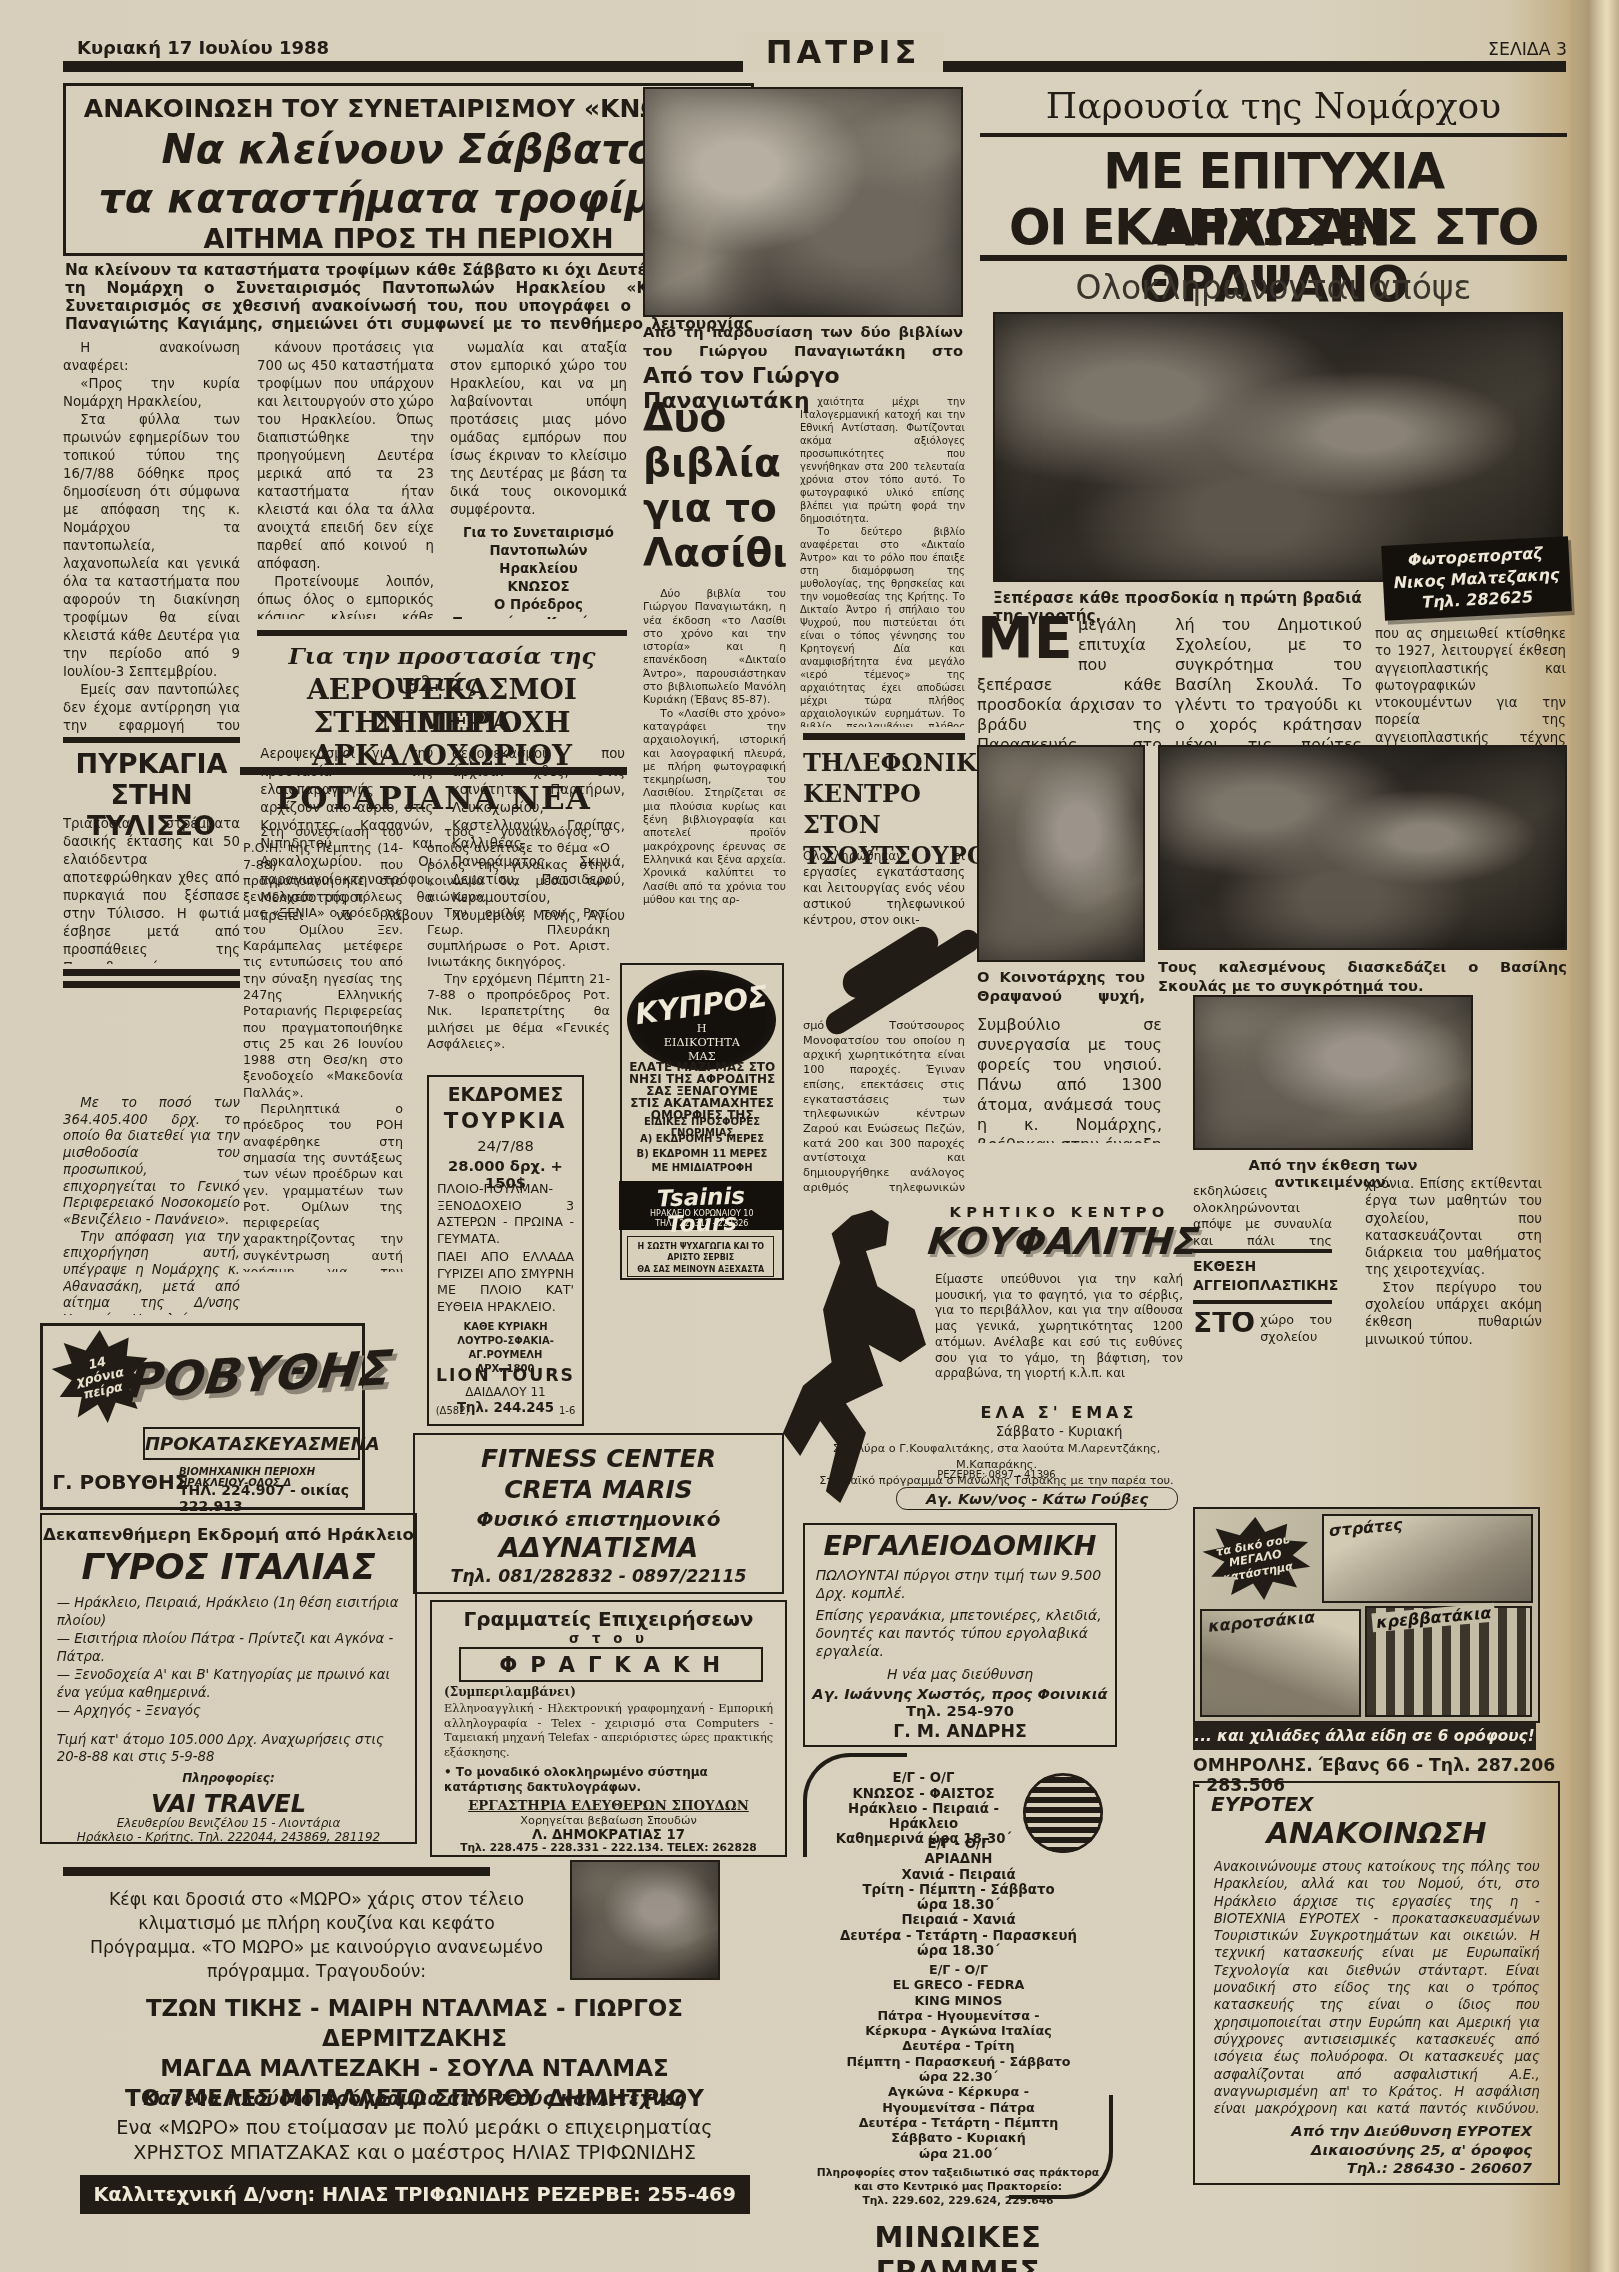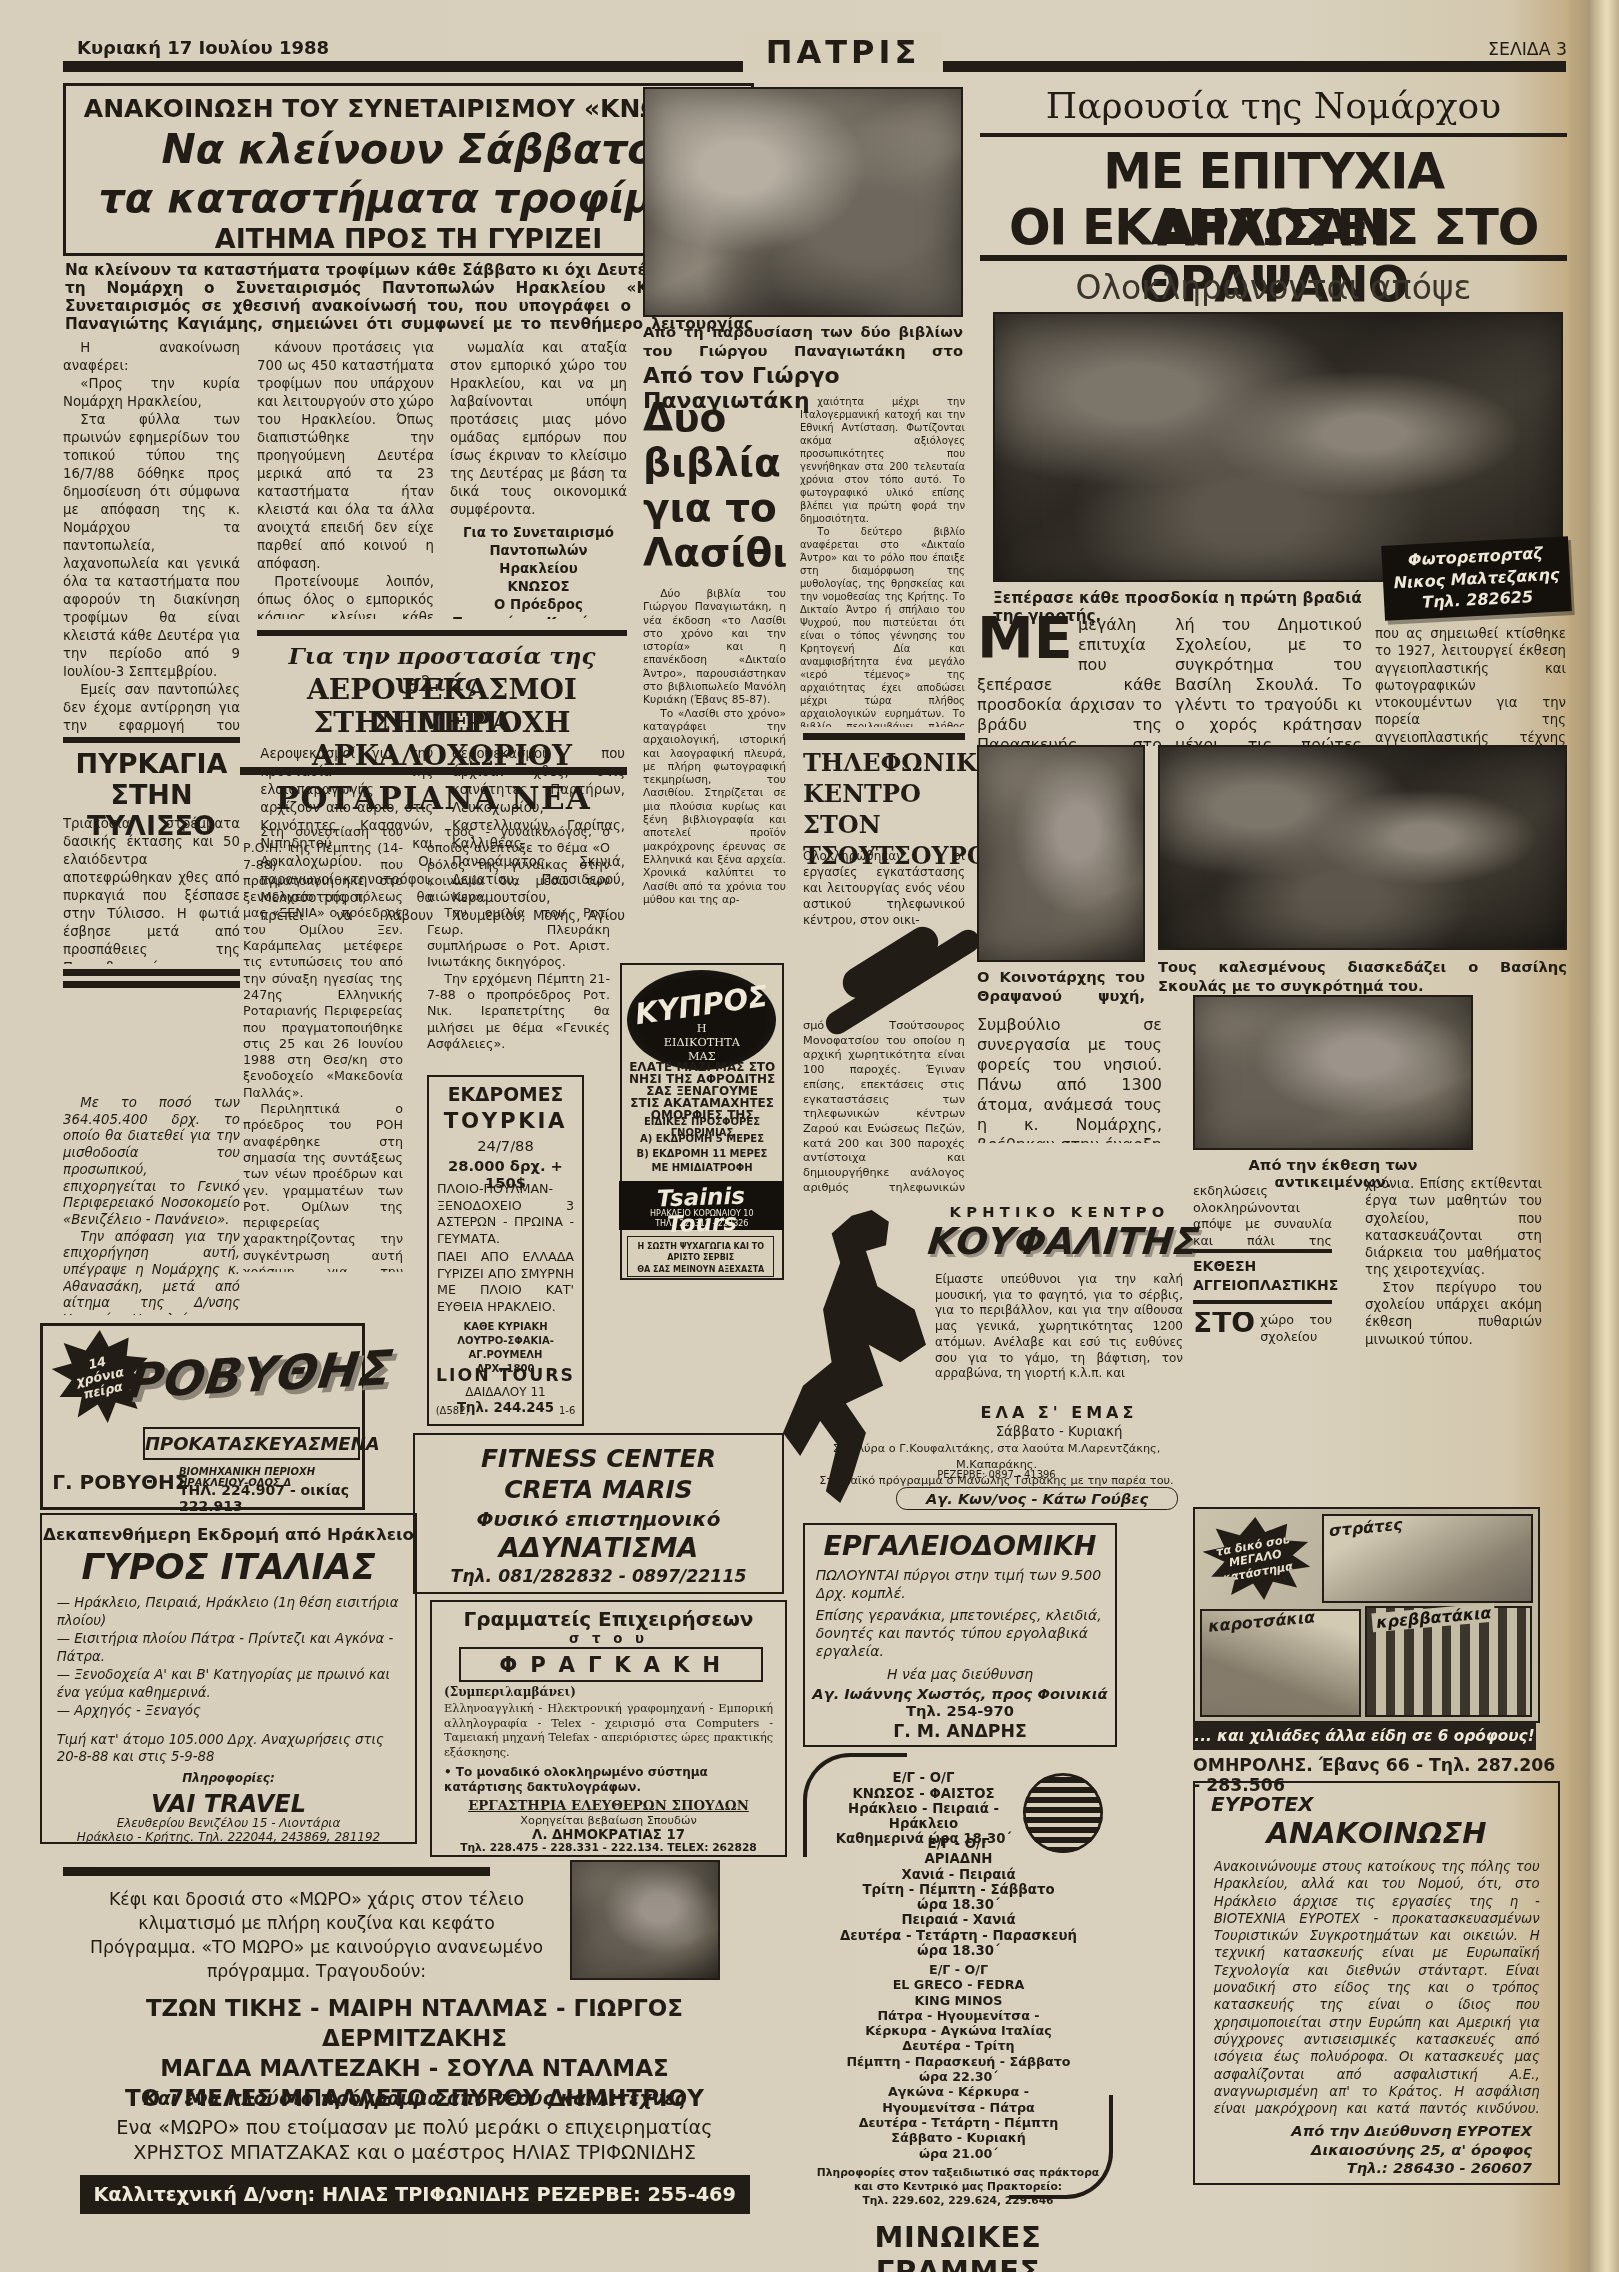--- a/index.html
+++ b/index.html
@@ -45,21 +45,21 @@
 
   <div class="abs b" style="left:77px;top:37px;width:347px;font-size:18px;">Κυριακή 17 Ιουλίου 1988</div>
   <div class="abs ink" style="left:63px;top:61px;width:1503px;height:10.7px;"></div>
   <div class="abs c b" style="left:743px;top:32px;width:200px;height:40px;background:#d8cfba;font-size:32px;letter-spacing:4px;line-height:40px;z-index:2;">ΠΑΤΡΙΣ</div>
   <div class="abs r" style="left:1420px;top:39px;width:147px;font-size:17.3px;">ΣΕΛΙΔΑ 3</div>
 
   <div class="abs box" style="left:63px;top:83px;width:685px;height:167px;border-width:3.3px;">
     <div class="abs c b" style="left:0;top:8px;width:100%;font-size:25px;">ΑΝΑΚΟΙΝΩΣΗ ΤΟΥ ΣΥΝΕΤΑΙΡΙΣΜΟΥ «ΚΝΩΣΟΣ»</div>
     <div class="abs c b i" style="left:0;top:39px;width:100%;font-size:41px;">Να κλείνουν Σάββατο</div>
     <div class="abs c b i" style="left:0;top:88px;width:100%;font-size:41px;">τα καταστήματα τροφίμων</div>
-    <div class="abs c b" style="left:0;top:137px;width:100%;font-size:27px;">ΑΙΤΗΜΑ ΠΡΟΣ ΤΗ ΓΥΡΙΖΕΙ</div>
+    <div class="abs c b" style="left:0;top:137px;width:100%;font-size:27px;">ΑΙΤΗΜΑ ΠΡΟΣ ΤΗ ΠΕΡΙΟΧΗ</div>
   </div>
   <div class="abs j b ovh" style="left:65px;top:261px;width:688px;height:71px;font-size:15.3px;line-height:18px;">Να κλείνουν τα καταστήματα τροφίμων κάθε Σάββατο κι όχι Δευτέρα ζητά από τη Νομάρχη ο Συνεταιρισμός Παντοπωλών Ηρακλείου «Κνωσός». Ο Συνεταιρισμός σε χθεσινή ανακοίνωσή του, που υπογράφει ο Πρόεδρος κ. Παναγιώτης Καγιάμης, σημειώνει ότι συμφωνεί με το πενθήμερο λειτουργίας μέχρι τις 3 Σεπτεμβρίου, όμως για να μη δημιουργηθούν ανωμαλίες όλα τα καταστήματα θα πρέπε να κλείνουν Σάββατο.</div>
 
   <div class="abs j ovh" style="left:63px;top:339px;width:177px;height:395px;font-size:13.3px;line-height:18px;">
     <p class="p">Η ανακοίνωση αναφέρει:</p>
     <p class="p">«Προς την κυρία Νομάρχη Ηρακλείου,</p>
     <p class="p">Στα φύλλα των πρωινών εφημερίδων του τοπικού τύπου της 16/7/88 δόθηκε προς δημοσίευση ότι σύμφωνα με απόφαση της κ. Νομάρχου τα παντοπωλεία, λαχανοπωλεία και γενικά όλα τα καταστήματα που αφορούν τη διακίνηση τροφίμων θα είναι κλειστά κάθε Δευτέρα για την περίοδο από 9 Ιουλίου-3 Σεπτεμβρίου.</p>
     <p class="p">Εμείς σαν παντοπώλες δεν έχομε αντίρρηση για την εφαρμογή του πενθήμερου στα καταστήματα τροφίμων αλλά θεωρούμε ότι ως πλειοψηφία στο χώρο αυτό έπρεπε να ερωτηθούμε για την εφαρμογή ωραρίου, για το κλείσιμο κάθε Δευτέρα. Την πρόταση για το κλείσιμο της Δευτέρας έκανε ο λεγόμενος σύνδεσμος Σούπερ Μάρκετ που αριθμεί 23 μέλη. Δεν θεωρούμε σωστό μια μικρή ομάδα καταστημάτων να αποφασίζουν και να</p>
   </div>
   <div class="abs j ovh" style="left:257px;top:339px;width:177px;height:280px;font-size:13.3px;line-height:18px;">

